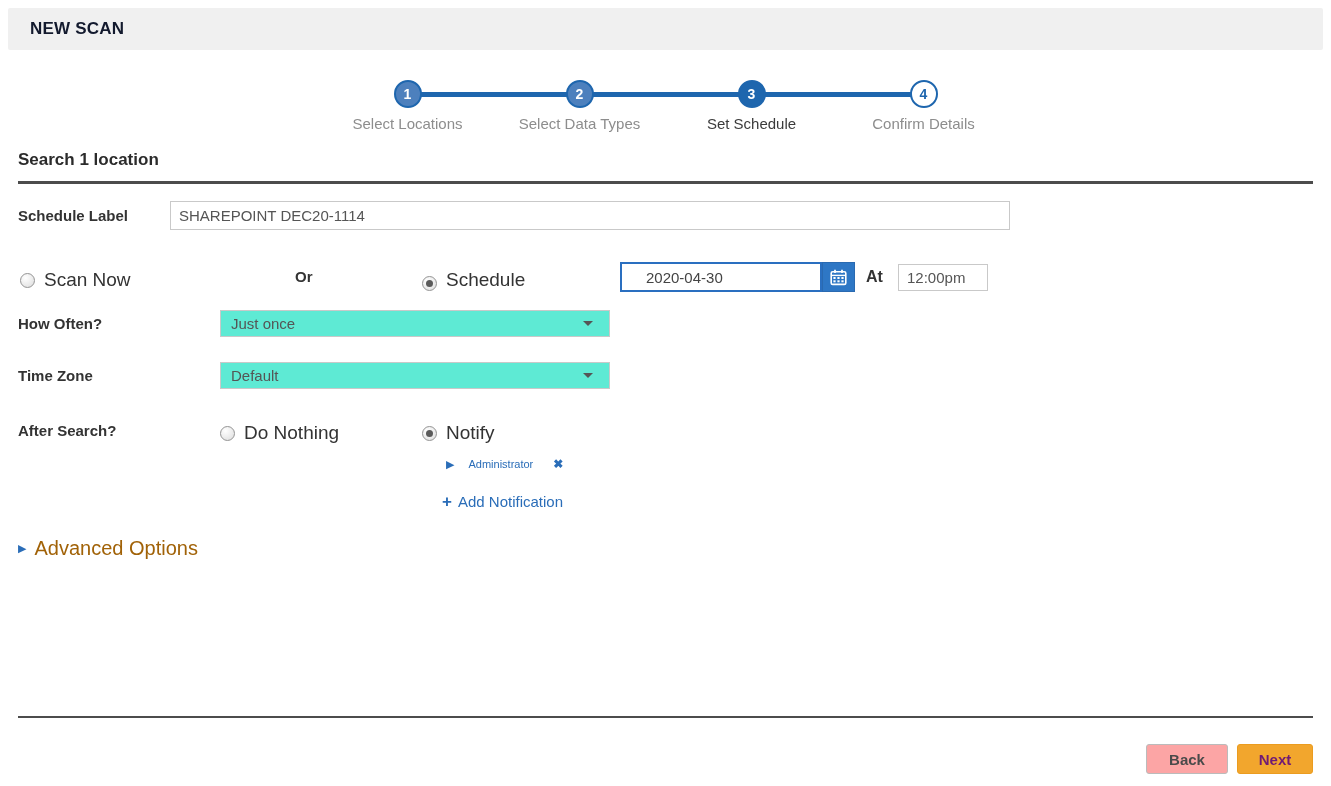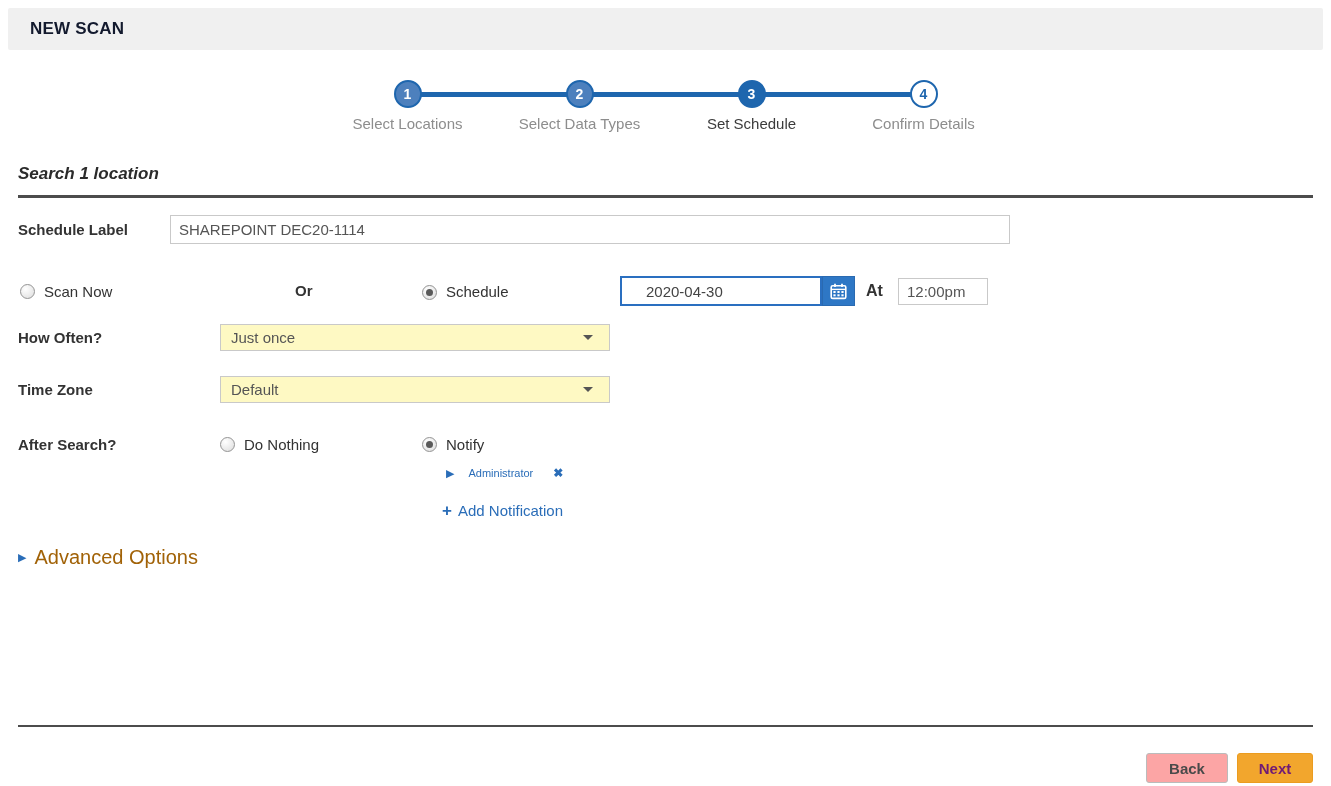--- a/index.html
+++ b/index.html
@@ -19,58 +19,58 @@
   .step.completed .step-circle { background:#4d80bd; border:2px solid #1e66ae; color:#fff; }
   .step.active .step-circle { background:#1e66ae; border:2px solid #1e66ae; color:#fff; }
   .step.upcoming .step-circle { background:#fff; border:2px solid #1e66ae; color:#1e66ae; }
   .step + .step::before { content:""; position:absolute; top:12px; height:5px;
     left:calc(-50% + 13px); width:calc(100% - 26px); background:#1e66ae; z-index:0; }
   .step-label { margin-top:7px; font-size:15px; color:#8d8d8d; }
   .step.active .step-label { color:#3b3b3b; }
 
   
   .content { padding:0 18px; }
-  .section-title { margin-top:32px; font-size:17px; font-weight:bold; color:#2b2b2b;font-style:italic; }
+  .section-title { margin-top:18px; font-size:17px; font-weight:bold; color:#2b2b2b; }
   .rule-heavy { margin-top:11px; height:3px; background:#4c4c4c; border:none; }
   .rule-bottom { margin-top:156px; height:2px; background:#4c4c4c; border:none; }
 
   .form-row { display:flex; align-items:center; }
   .form-label { width:202px; font-size:15px; font-weight:bold; color:#333; flex:none; }
 
   .row-schedule-label { margin-top:17px; }
   .row-schedule-label .form-label { width:152px; }
   .text-input { height:29px; border:1px solid #c9c9c9; background:#fff; font-size:15px;
     color:#555; padding:0 8px; font-family:"Liberation Sans", sans-serif; }
   .schedule-label-input { width:840px; }
 
   
   .radio-group { display:flex; align-items:center; gap:9px; cursor:default; }
   .radio { width:15px; height:15px; border-radius:50%; border:1px solid #949494;
     background:radial-gradient(circle at 35% 30%, #ffffff, #dcdcdc); flex:none;
     display:flex; align-items:center; justify-content:center; }
   .radio.selected::after { content:""; width:7px; height:7px; border-radius:50%; background:#5a5a5a; }
-  .radio-label { font-size:15px; color:#333; }
+  .radio-label { font-size:19px; color:#333; }
 
   
   .row-scan { position:relative; height:32px; margin-top:32px; }
   .pos-scan-now { position:absolute; left:2px; top:7px; }
   .pos-or { position:absolute; left:277px; top:6px; font-size:15px; font-weight:bold; color:#333; }
   .pos-schedule { position:absolute; left:404px; top:7px;align-items:flex-end; }
   .date-group { position:absolute; left:602px; top:0; display:flex; }
   .date-input { width:202px; height:30px; border:2px solid #2a6fc0; font-size:15px; color:#444;
     padding:0 24px; font-family:"Liberation Sans", sans-serif; }
   .calendar-btn { width:33px; height:30px; background:#2e77c5; border:1px solid #2a6ab1;
     display:flex; align-items:center; justify-content:center; cursor:pointer; }
   .pos-at { position:absolute; left:848px; top:6px; font-size:16px; font-weight:bold; color:#333; }
   .time-input { position:absolute; left:880px; top:2px; width:90px; height:27px; }
 
   
   .row-how-often { margin-top:16px; }
   .row-time-zone { margin-top:25px; }
-  .select-box { width:390px; height:27px; border:1px solid #c9c9c9; background:#fef9c3;
+  .select-box { width:390px; height:27px; border:1px solid #c9c9c9; background:#5eead4;
     display:flex; align-items:center; padding:0 10px; font-size:15px; color:#555; cursor:pointer; }
   .select-box .select-value { flex:1; }
   .caret-down { width:0; height:0; border-left:5px solid transparent; border-right:5px solid transparent;
     border-top:5px solid #555; margin-right:6px; }
 
   
   .row-after-search { margin-top:33px; align-items:flex-start; }
   .after-option-1 { width:202px; flex:none; }
   .row-admin { margin-top:13px; margin-left:428px; display:flex; align-items:center; gap:10px; }
   .tri-icon { color:#2a6db8; font-size:11px; }

